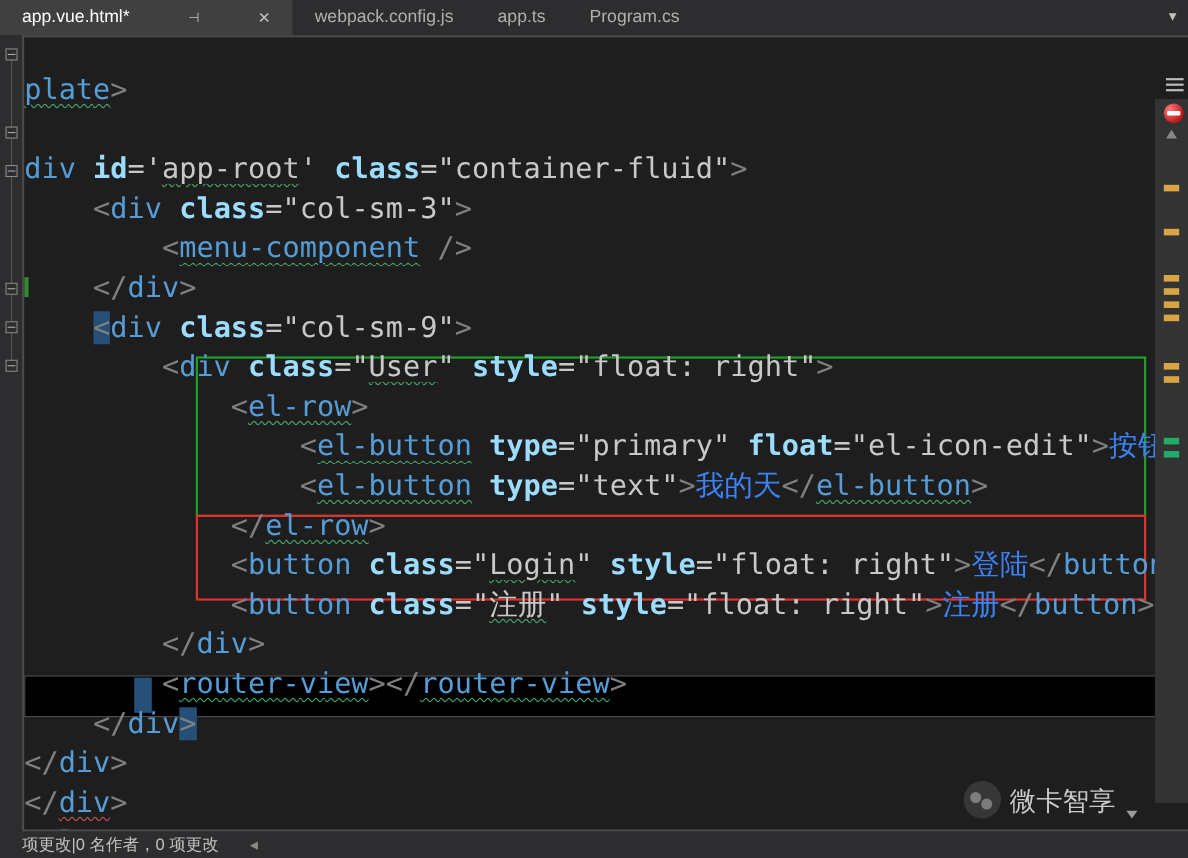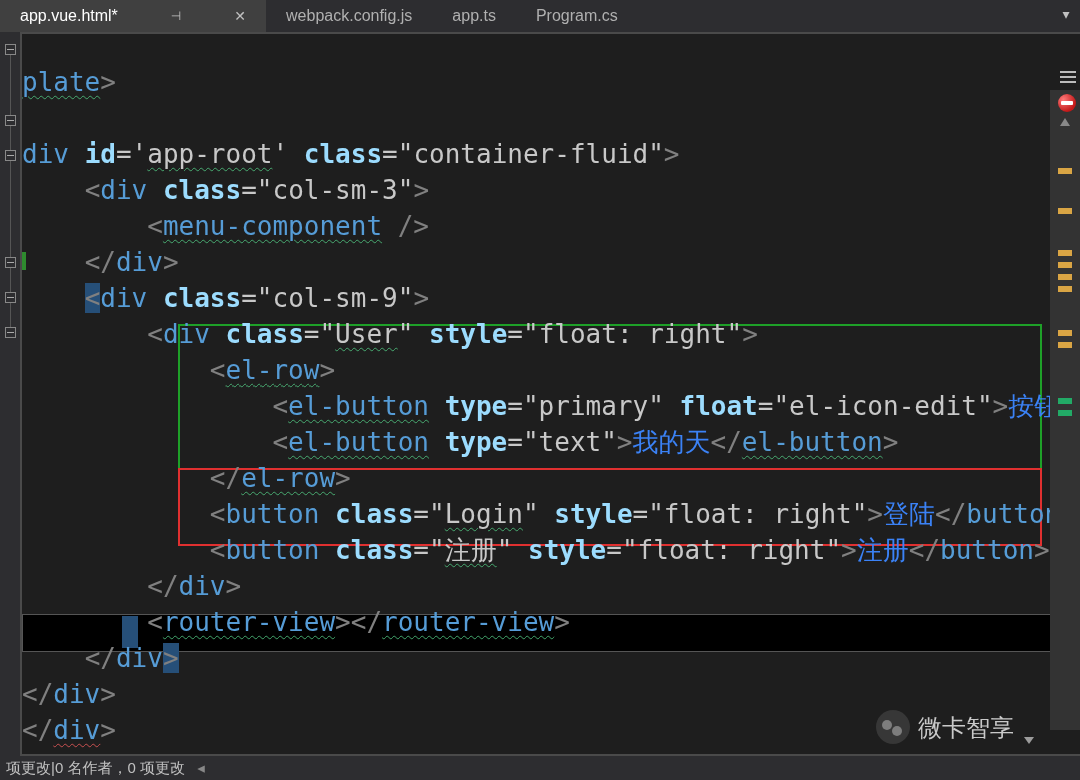--- a/index.html
+++ b/index.html
@@ -183,22 +183,23 @@
     margin-left:2px;
   }
 
   
   .status-bar {
     position:absolute; left:0; right:0; bottom:0;
     height:24px;
     background:#2d2d30;
     display:flex; align-items:center;
     font-size:15px; color:#c0c0c0;
-    padding-left:6px;
+    padding-left:20px;
     font-family:"Microsoft YaHei","PingFang SC",sans-serif;
+    gap:16px;
   }
   .status-bar .scroll-left {
     width:16px;height:16px; margin-left:8px;
     display:flex;align-items:center;justify-content:center;
     color:#888; cursor:pointer;
   }
 
   
   .left-change {
     position:absolute; left:0; width:4px; background:#2e8b2e;

